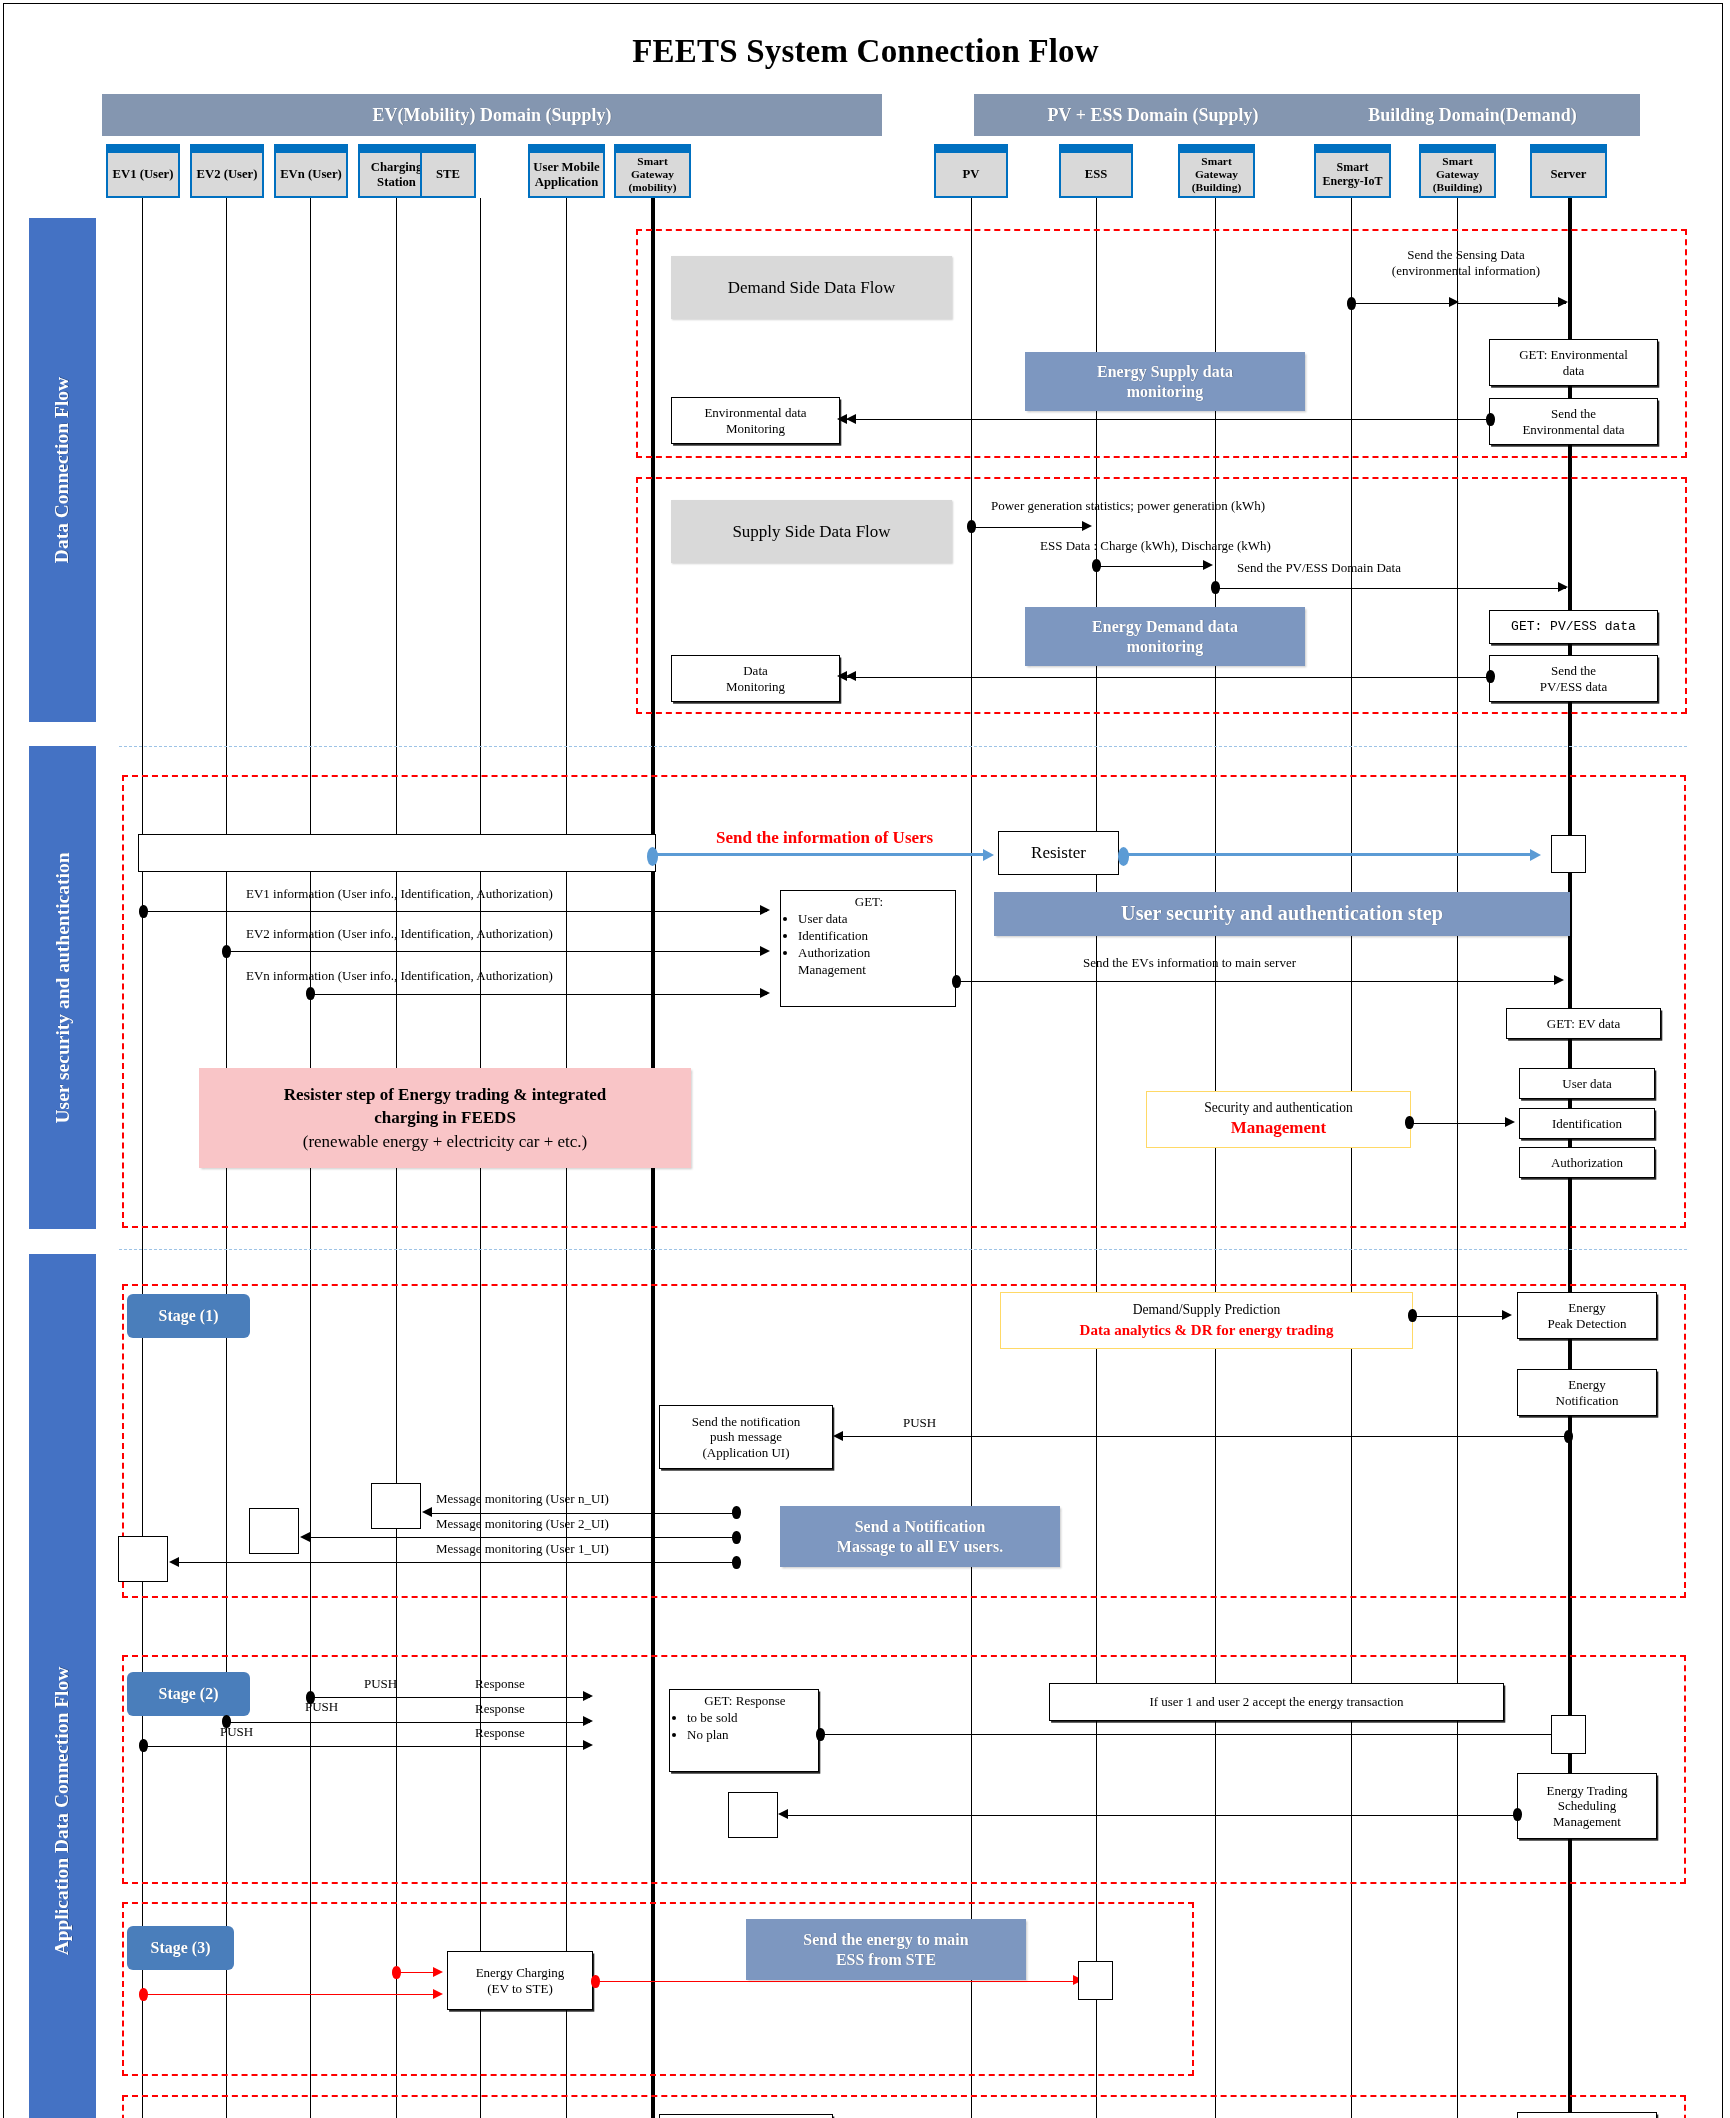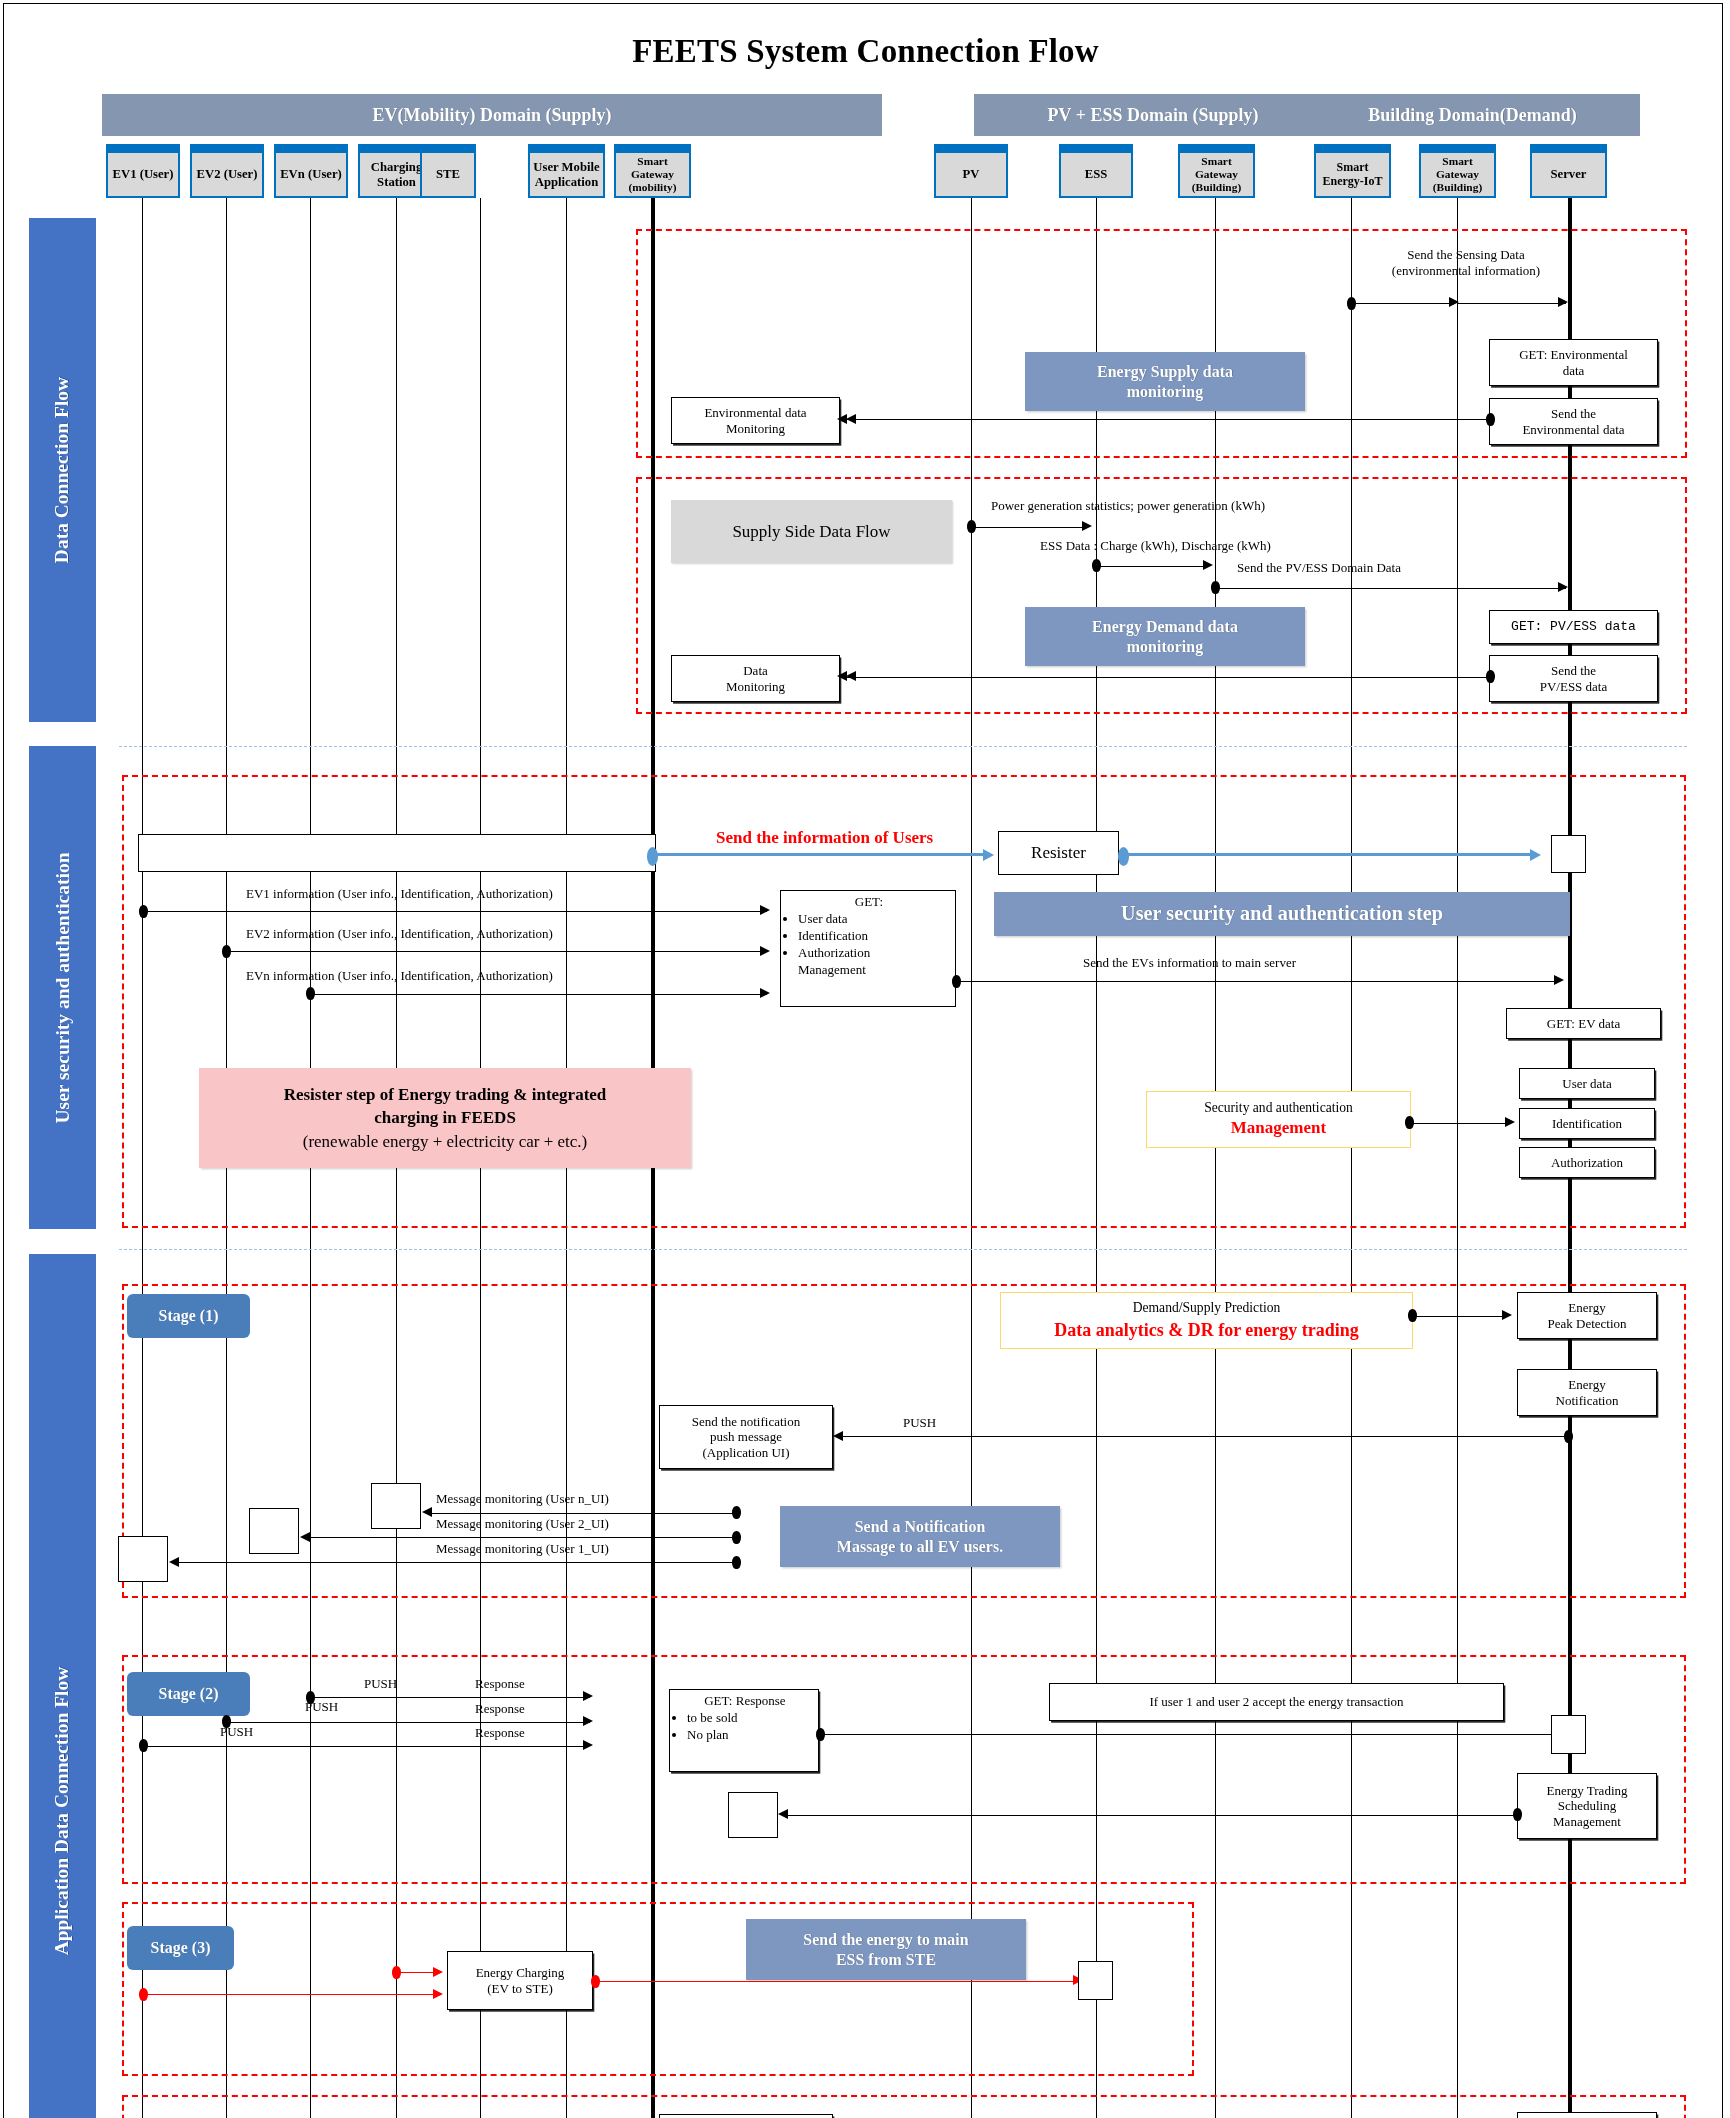--- a/index.html
+++ b/index.html
@@ -174,20 +174,21 @@
   <div class="red-frame" style="left:636px;top:477px;width:1051px;height:237px;"></div>
   <div class="red-frame" style="left:122px;top:775px;width:1564px;height:453px;"></div>
   <div class="red-frame" style="left:122px;top:1284px;width:1564px;height:314px;"></div>
   <div class="red-frame" style="left:122px;top:1655px;width:1564px;height:229px;"></div>
   <div class="red-frame" style="left:122px;top:1902px;width:1072px;height:174px;"></div>
   <div class="red-frame" style="left:122px;top:2095px;width:1564px;height:271px;"></div>
 
   <div class="blue-div" style="left:119px;top:746px;width:1568px;"></div>
   <div class="blue-div" style="left:119px;top:1249px;width:1568px;"></div>
 
+  <div class="gray-cap" style="left:671px;top:256px;width:281px;height:63px;">Demand Side Data Flow</div>
 
   <div class="mlabel" style="left:1373px;top:247px;text-align:center;width:186px;white-space:pre-line;">Send the Sensing Data
 (environmental information)</div>
   <div class="dot" style="left:1347px;top:297px;"></div>
   <div class="msg" style="left:1351px;top:303px;width:102px;"></div>
   <div class="arrow r" style="left:1449px;top:297px;"></div>
   <div class="msg" style="left:1457px;top:303px;width:109px;"></div>
   <div class="arrow r" style="left:1558px;top:297px;"></div>
 
   <div class="wbox shadow" style="left:1489px;top:339px;width:169px;height:47px;white-space:pre-line;">GET: Environmental
@@ -299,21 +300,21 @@
     <div>charging in FEEDS</div>
     <div style="font-weight:normal;">(renewable energy + electricity car + etc.)</div>
   </div>
 
   <div class="stage" style="left:127px;top:1294px;width:123px;height:44px;">
       <span>Stage (1)</span>
     </div>
 
   <div class="yellow-note" style="left:1000px;top:1292px;width:411px;height:55px;">
     <div>Demand/Supply Prediction</div>
-    <div class="red" style="font-size:18px;">Data analytics &amp; DR for energy trading</div>
+    <div class="red" style="font-size:15px;">Data analytics &amp; DR for energy trading</div>
   </div>
   <div class="dot" style="left:1408px;top:1309px;"></div>
   <div class="msg" style="left:1411px;top:1316px;width:94px;"></div>
   <div class="arrow r" style="left:1502px;top:1310px;"></div>
   <div class="wbox shadow" style="left:1517px;top:1292px;width:140px;height:47px;white-space:pre-line;">Energy
 Peak Detection</div>
   <div class="wbox shadow" style="left:1517px;top:1369px;width:140px;height:47px;white-space:pre-line;">Energy
 Notification</div>
 
   <div class="wbox shadow" style="left:659px;top:1405px;width:174px;height:64px;white-space:pre-line;">Send the notification

